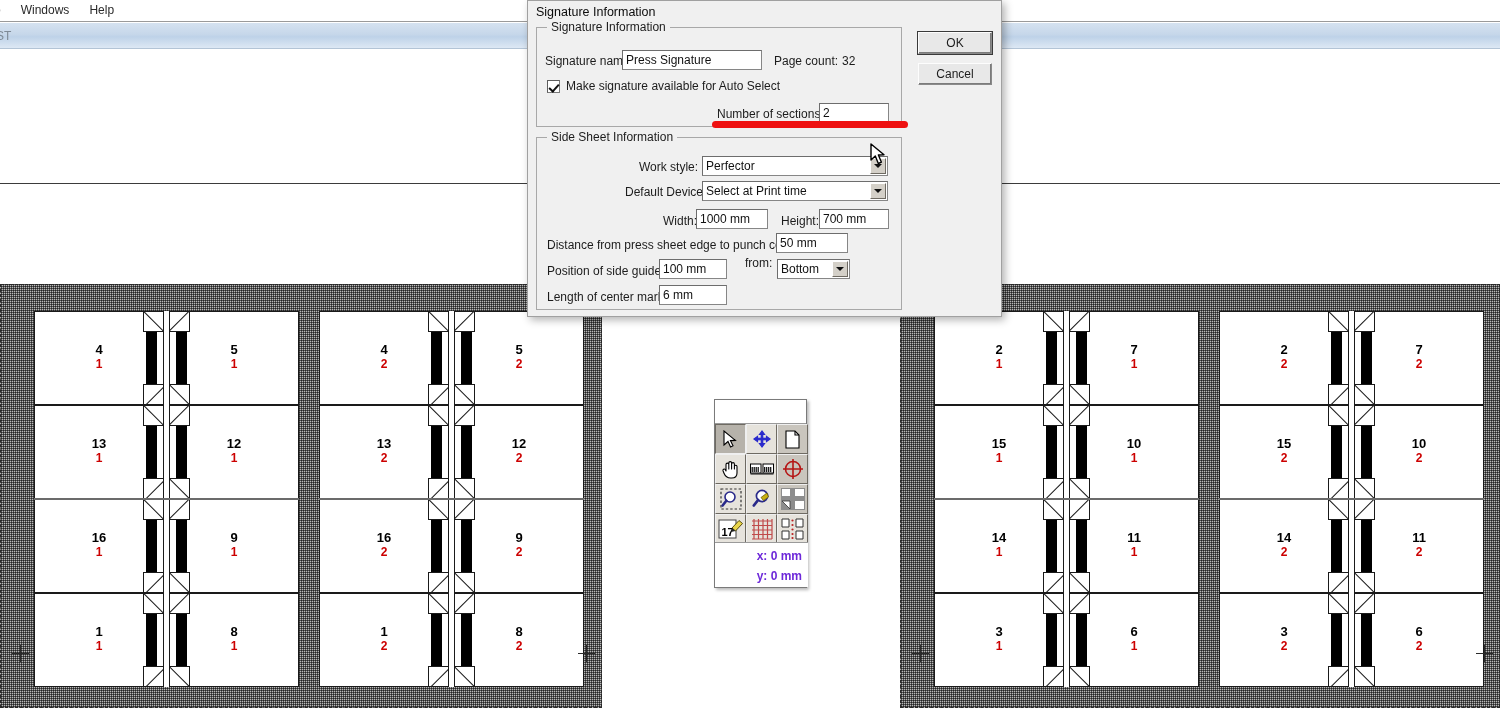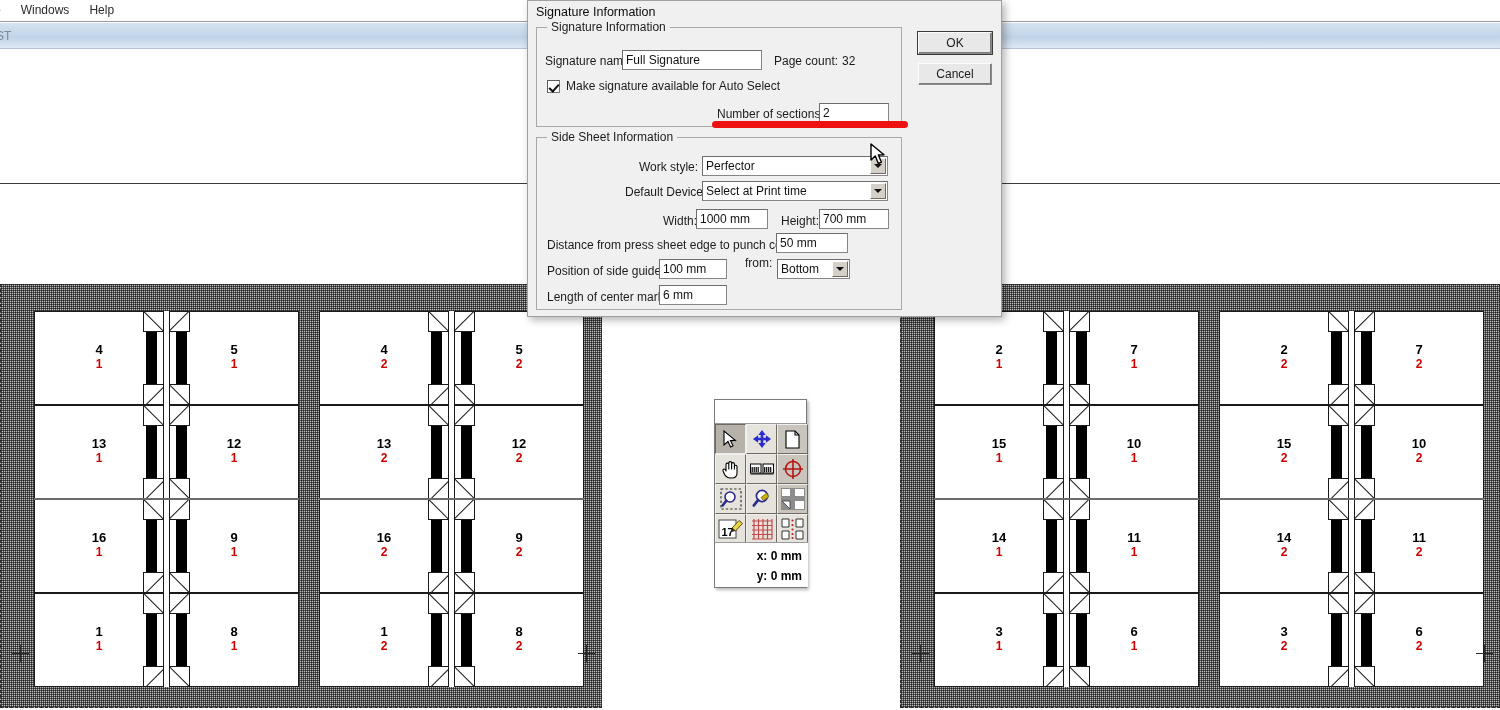--- a/index.html
+++ b/index.html
@@ -117,21 +117,21 @@
     border-top: 1px solid #6e6a62;
     border-left: 1px solid #6e6a62;
     border-right: 1px solid #efefef;
     border-bottom: 1px solid #efefef;
   }
   .tool-btn.light { background: #e6e3dc; }
   .tool-btn svg { display: block; }
   #coord-readout {
     position: absolute; left: 0; bottom: 0; width: 93px; height: 45px;
     background: #ffffff; border-top: 1px solid #9a9a9a;
-    padding: 3px 6px; font-size: 12px; font-weight: bold; color: #000000;
+    padding: 3px 6px; font-size: 12px; font-weight: bold; color: #6d28d9;
     line-height: 20px;
   }
 
   
   #dialog {
     position: absolute; left: 527px; top: 0px; width: 475px; height: 317px;
     background: #f0f0f0;
     border: 1px solid #a0a0a0;
     box-shadow: 3px 3px 8px rgba(0,0,0,0.30);
     font-size: 12px; color: #1c1c1c;
@@ -741,21 +741,21 @@
 
   <div id="dialog">
     <div id="dialog-titlebar">
       <span>Signature Information</span>
     </div>
 
     <div class="groupbox" style="left:8px; top:26px; width:366px; height:100px;">
       <span class="gb-legend">Signature Information</span>
 
       <span class="fld-label" style="left:8px; top:26px;">Signature name:</span>
-      <div class="txtbox" style="left:85px; top:22px; width:140px; height:20px;">Full Signature</div>
+      <div class="txtbox" style="left:85px; top:22px; width:140px; height:20px;">Press Signature</div>
 
       <span class="fld-label" style="left:237px; top:26px;">Page count:</span>
       <span class="fld-label" style="left:305px; top:26px;">32</span>
 
       <div class="chk-row" style="left:10px; top:51px;">
         <span class="chk-box"></span>
         <span class="fld-label" style="position:static;">Make signature available for Auto Select</span>
       </div>
 
       <span class="fld-label" style="left:180px; top:79px;">Number of sections:</span>

